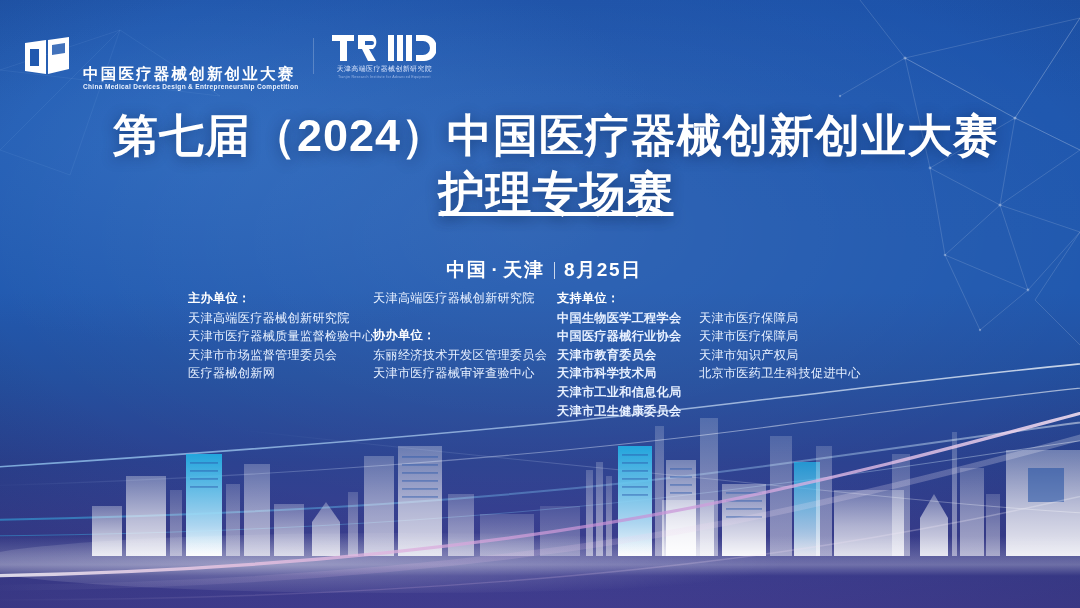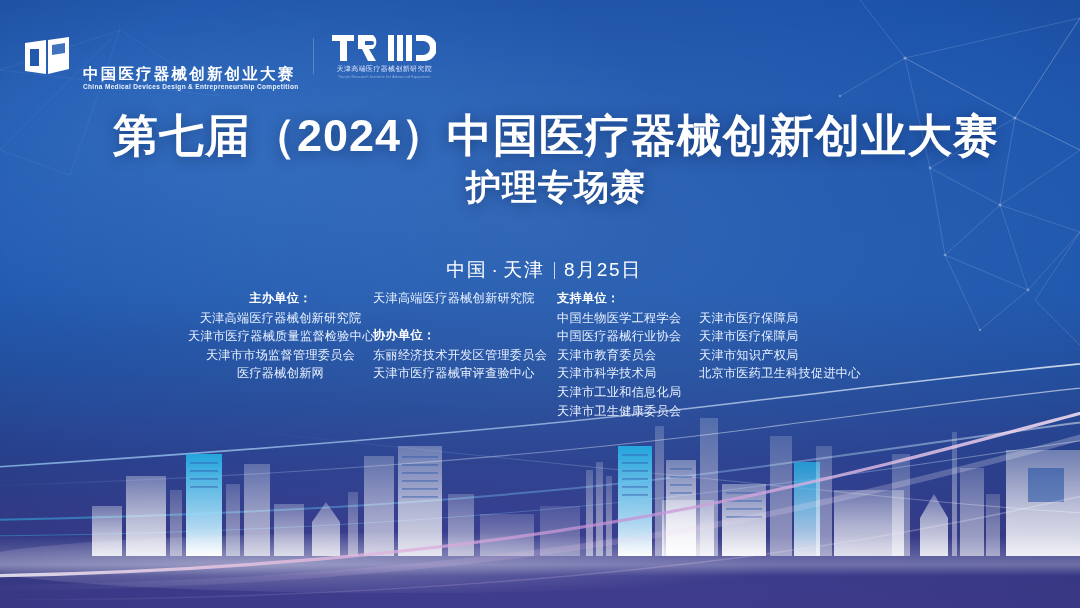--- a/index.html
+++ b/index.html
@@ -60,50 +60,51 @@
   }
 
   
   .titles { position:absolute; left:0; right:0; top:108px; text-align:center; z-index:6;margin-left:32px; }
   .title-1 {
     font-size:45px; font-weight:700; color:#ffffff;
     letter-spacing:1px; line-height:1.26;
     text-shadow:0 2px 14px rgba(4,22,62,.45);
   }
   .title-2 {
-    font-size:35px; font-weight:700; color:#ffffff;
+    font-size:46px; font-weight:700; color:#ffffff;
     letter-spacing:1px; line-height:1.26;
     text-shadow:0 2px 14px rgba(4,22,62,.45);
+    text-decoration:underline;
   }
 
   .subtitle {
     position:absolute; left:0; right:0; top:257px;
     text-align:center; z-index:6;
-    font-size:19px; font-weight:400; color:#ffffff;
+    font-size:19px; font-weight:700; color:#ffffff;
     letter-spacing:1.6px;
     margin-left:8px;
   }
   .subtitle .bar {
     display:inline-block; width:1.5px; height:17px;
     background:rgba(255,255,255,.75);
     margin:0 9px; vertical-align:-3px;
   }
   .subtitle .dot { margin:0 4px; }
 
   
   .orgs {
     position:absolute; left:188px; top:289px; z-index:6;
     display:flex; align-items:flex-start; gap:0;
     font-size:12.2px; line-height:18.6px;
   }
   .col { display:flex; flex-direction:column; }
-  .col-1 { width:185px;text-align:center; }
+  .col-1 { width:185px; }
   .col-2 { width:184px; }
   .col-3 { display:flex; gap:14px; }
-  .sub-col-a { width:128px; }
+  .sub-col-a { width:128px;font-weight:bold; }
   .sub-col-b { width:206px; }
 
   .grp-head {
     font-weight:700; color:#ffffff; letter-spacing:.3px;
     white-space:nowrap; margin-bottom:1px;
   }
   .grp li {
     list-style:none; color:#e7f0ff; letter-spacing:.25px; white-space:nowrap;
   }
   .grp { margin:0; padding:0; }

